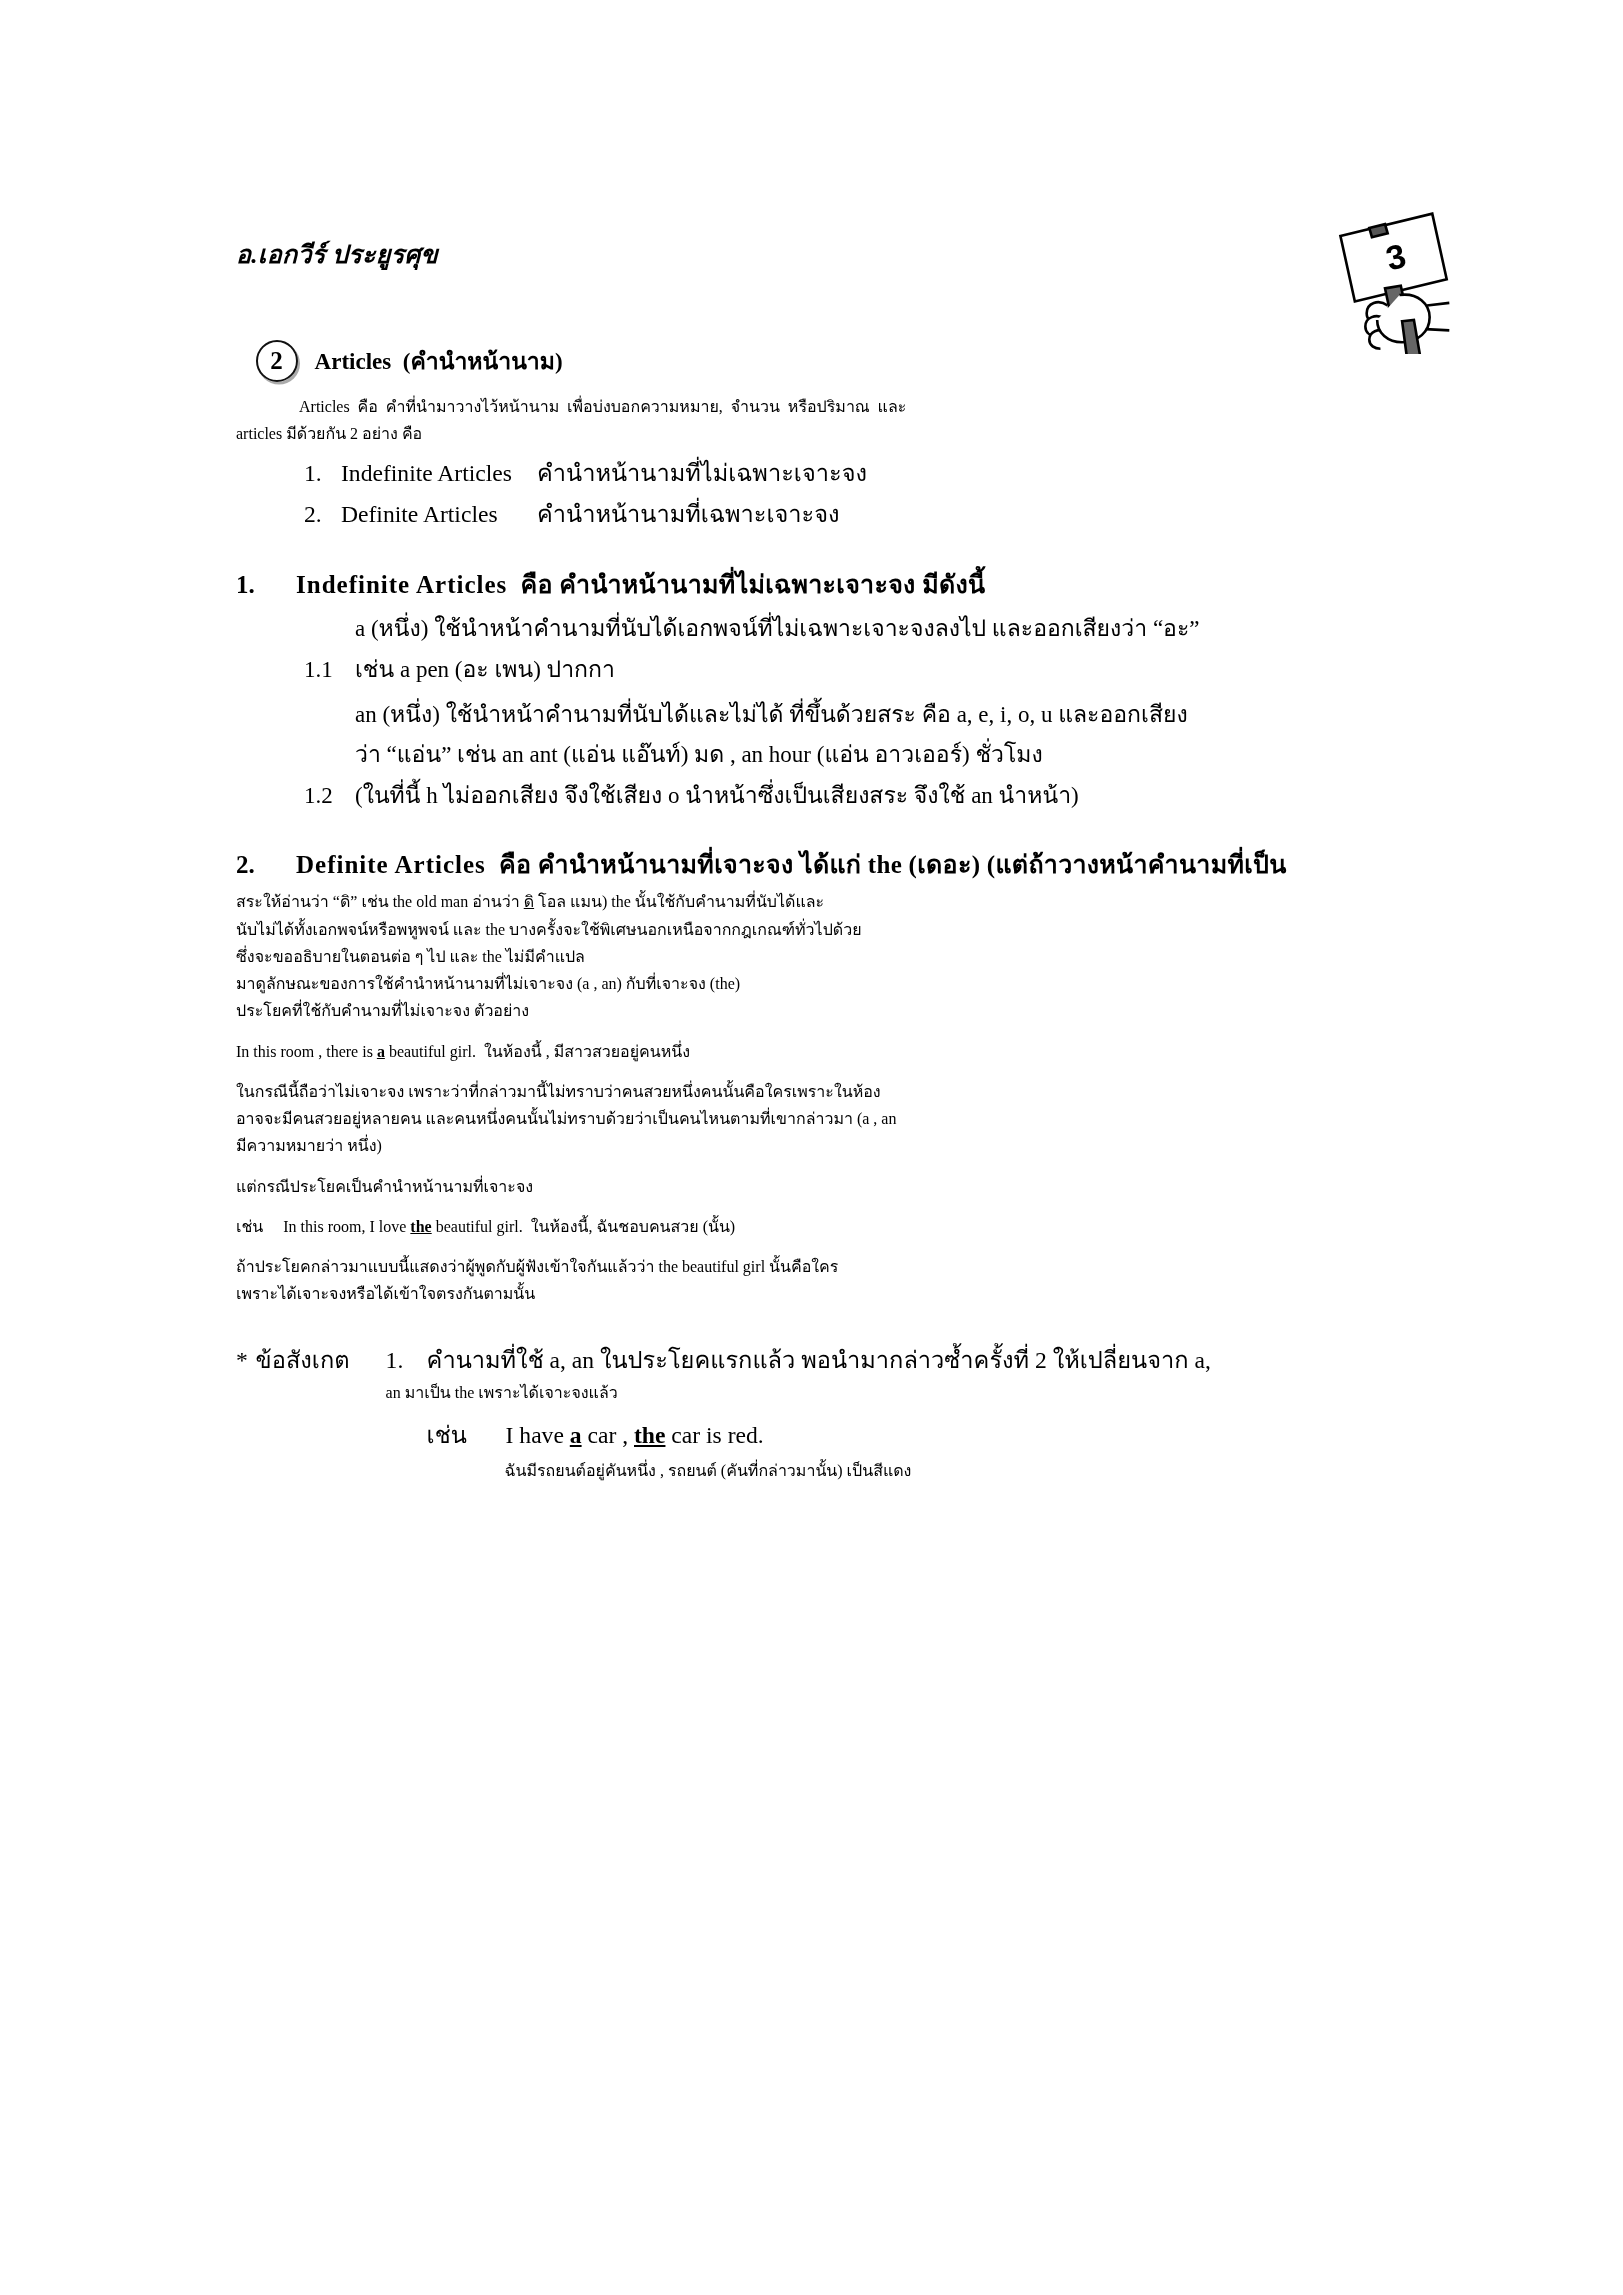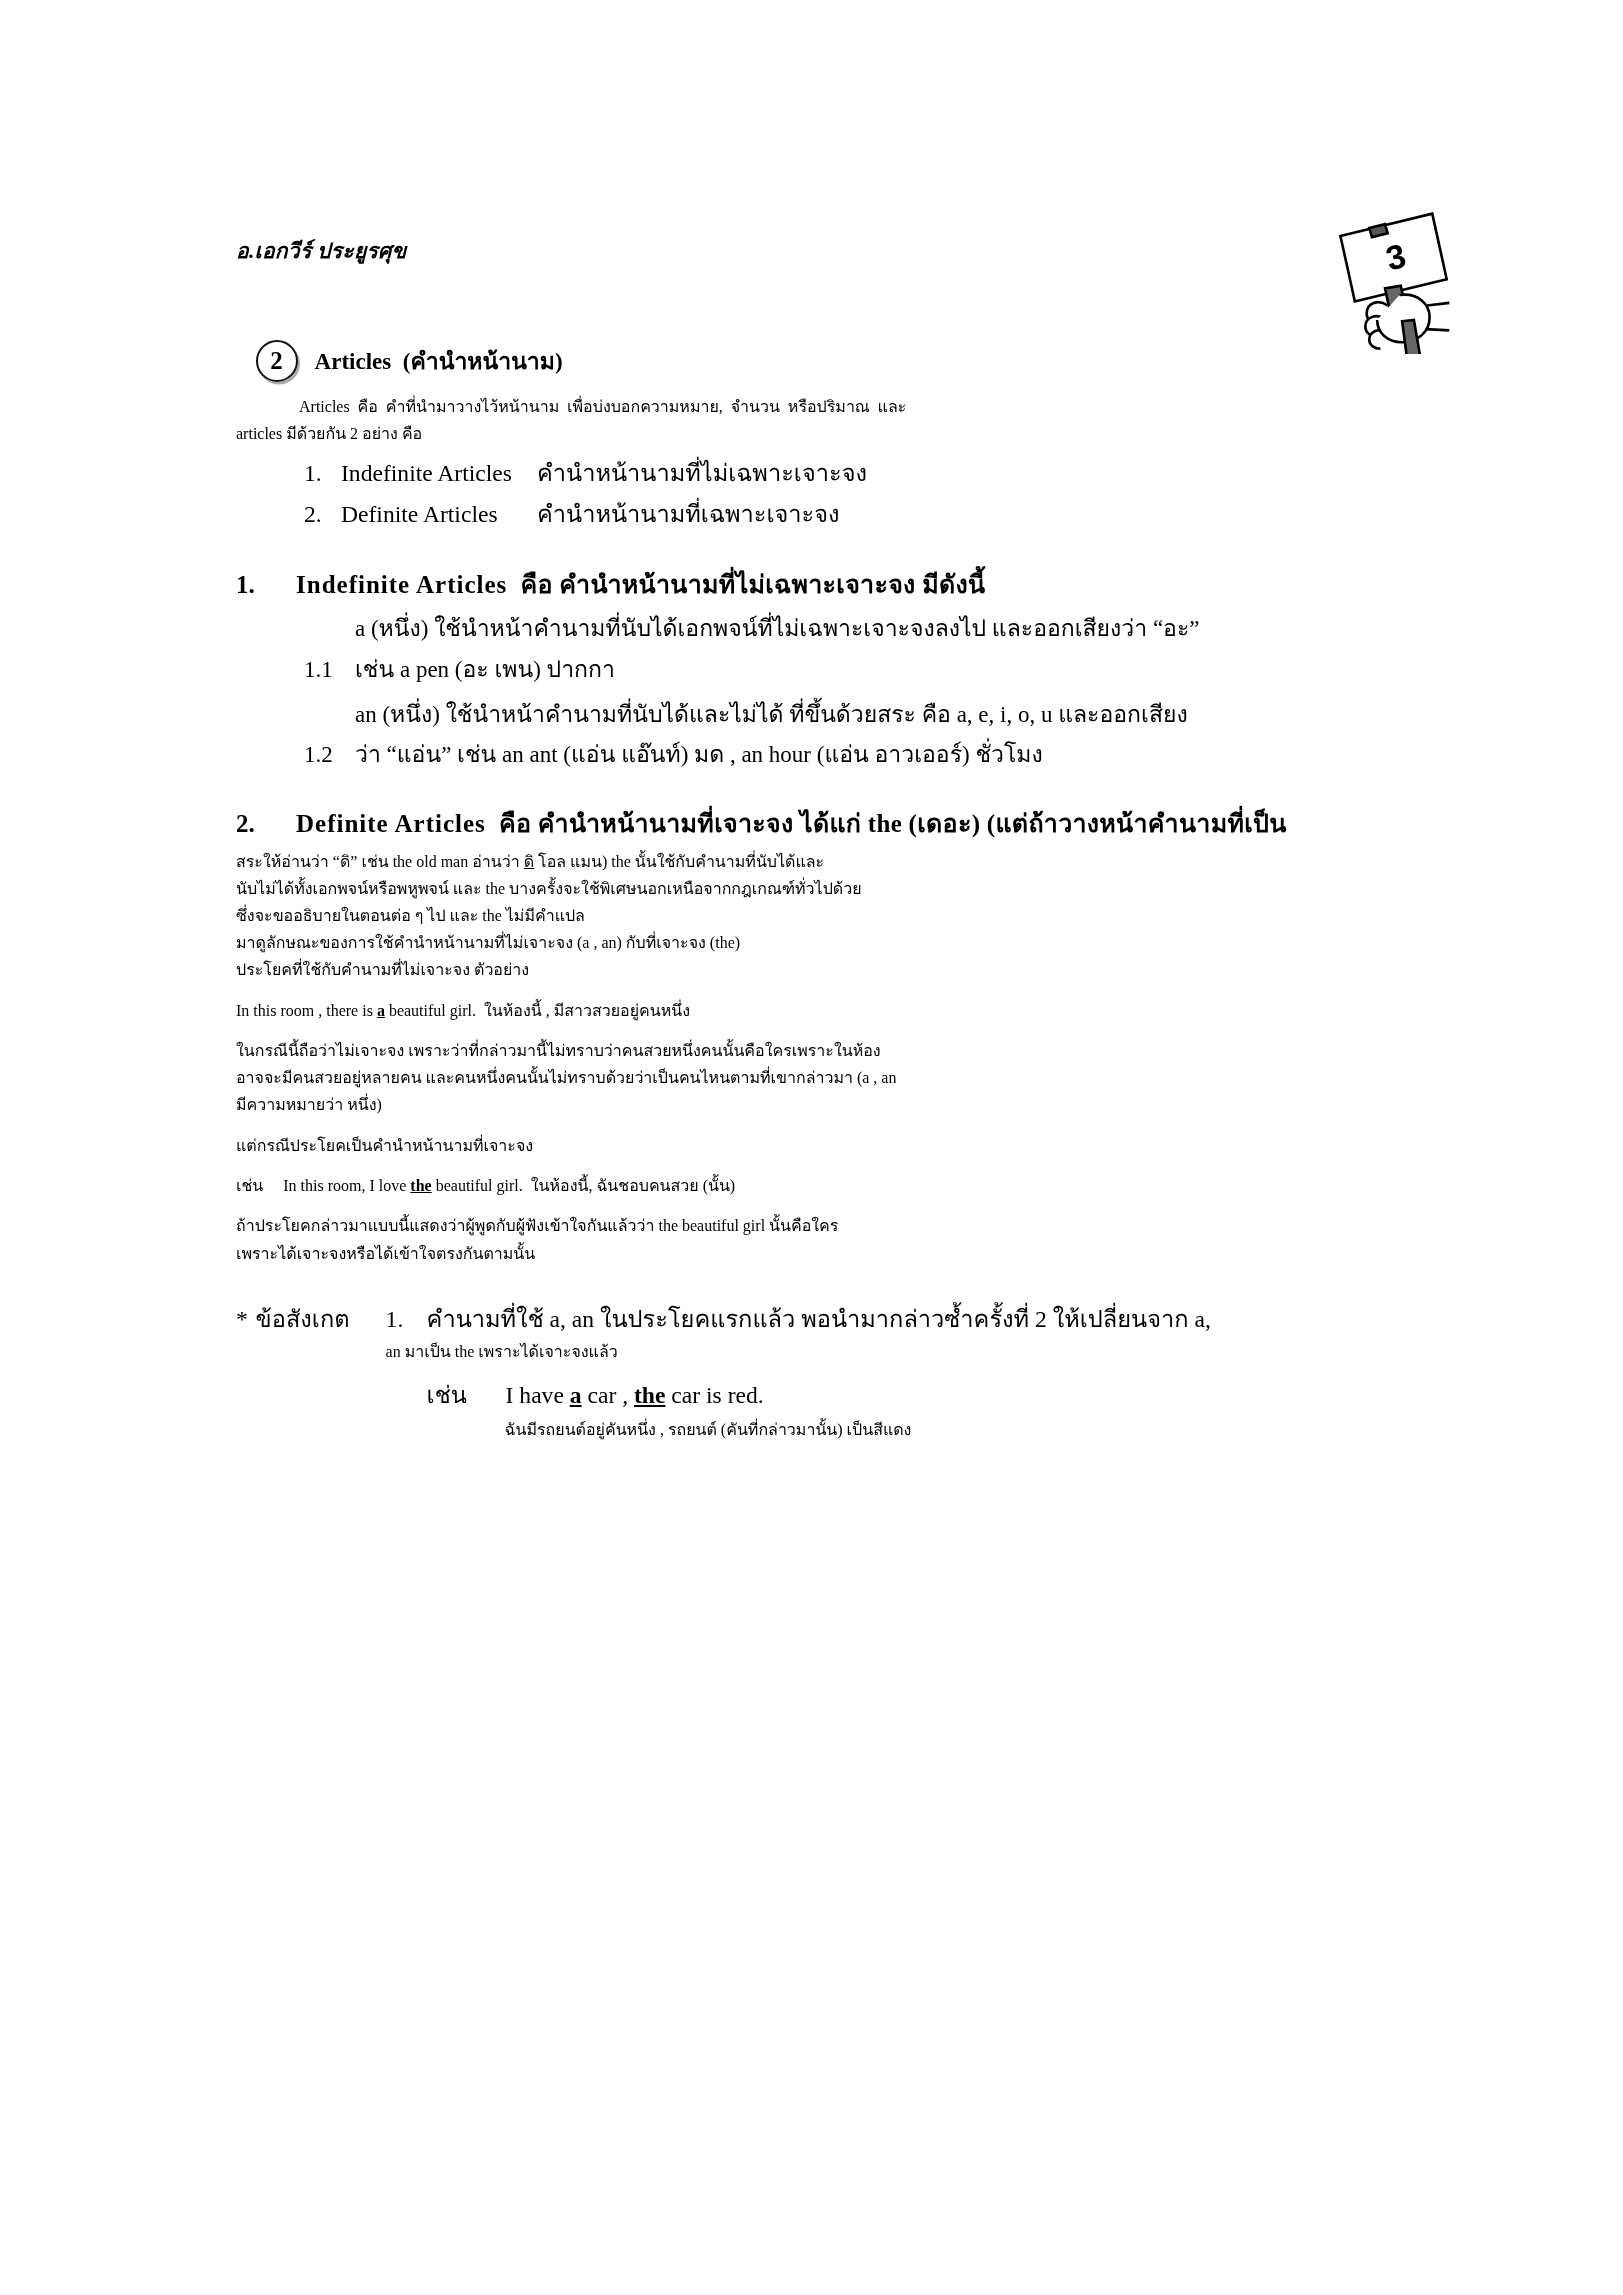--- a/index.html
+++ b/index.html
@@ -29,21 +29,21 @@
   .page-header {
     position: relative;
     height: 98px;
   }
   .author-name {
     position: absolute;
     left: 0;
     top: 18.3px;
     font-style: italic;
     font-weight: 700;
-    font-size: 21px;
+    font-size: 25px;
     letter-spacing: 0.3px;
     white-space: nowrap;
   }
   .page-flag {
     position: absolute;
     right: -39px;
     top: -26px;
     width: 151px;
     height: 164px;
   }
@@ -218,20 +218,21 @@
         <p>a (หนึ่ง) ใช้นำหน้าคำนามที่นับได้เอกพจน์ที่ไม่เฉพาะเจาะจงลงไป และออกเสียงว่า “อะ”</p>
         <p class="cont">เช่น  a pen (อะ เพน) ปากกา</p>
       </span>
     </div>
 
     <div class="sub-item">
       <span class="mk">1.2</span>
       <span class="body">
         <p>an (หนึ่ง) ใช้นำหน้าคำนามที่นับได้และไม่ได้ ที่ขึ้นด้วยสระ คือ a, e, i, o, u และออกเสียง</p>
         <p class="cont">ว่า “แอ่น” เช่น an ant (แอ่น แอ๊นท์) มด ,  an hour (แอ่น อาวเออร์) ชั่วโมง</p>
+        <p class="cont">(ในที่นี้ h  ไม่ออกเสียง จึงใช้เสียง o  นำหน้าซึ่งเป็นเสียงสระ จึงใช้ an  นำหน้า)</p>
       </span>
     </div>
 
     <div class="num-heading">
       <span class="marker">2.</span>
       <span class="htext">
         <span class="en">Definite Articles</span>&nbsp;&nbsp;<span class="th">คือ คำนำหน้านามที่เจาะจง ได้แก่ the (เดอะ) (แต่ถ้าวางหน้าคำนามที่เป็น</span>
       </span>
     </div>
 

